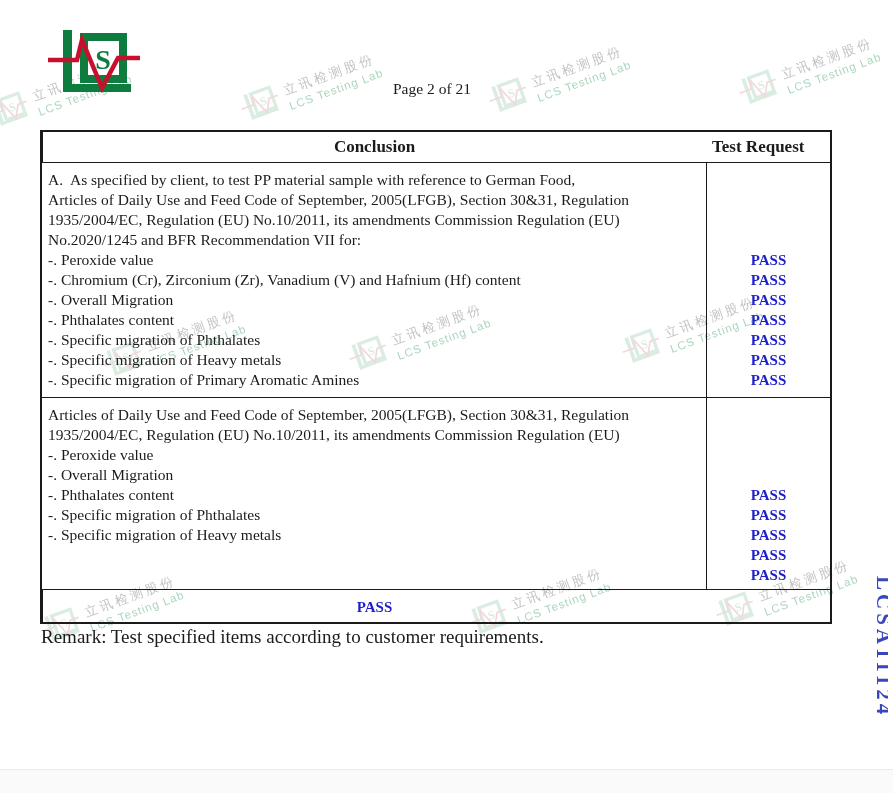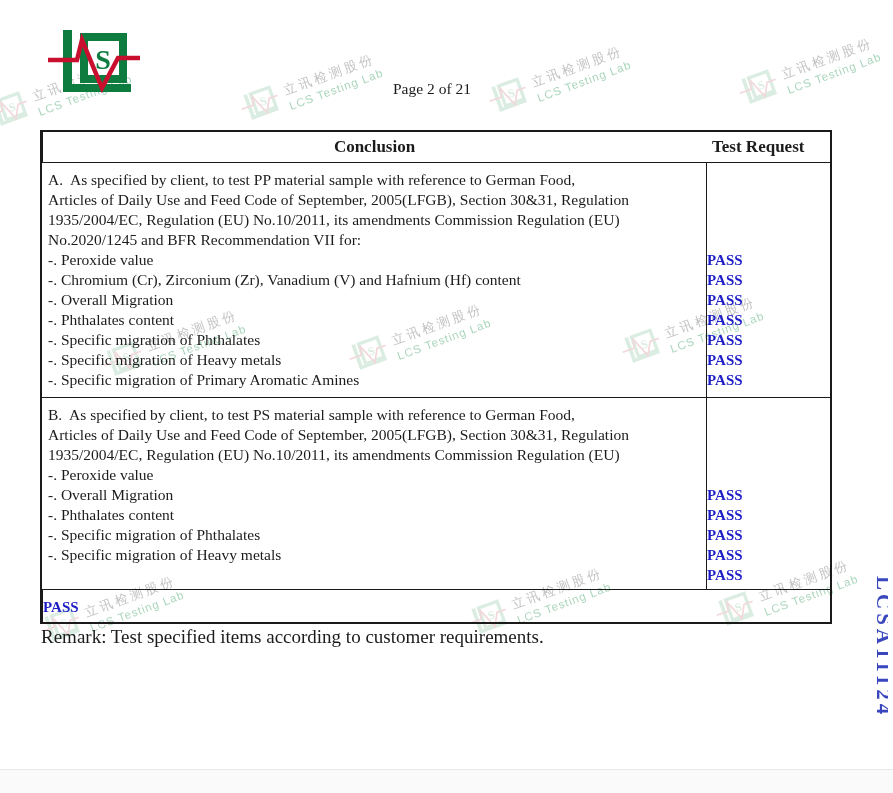--- a/index.html
+++ b/index.html
@@ -23,21 +23,21 @@
   
   .ttable{position:absolute;left:40px;top:130px;width:788px;border:2px solid #1a1a1a;background:transparent;}
   .trow{display:grid;grid-template-columns:664px 1fr;}
   .hrow{height:30px;}
   .hcell{font-weight:bold;font-size:17px;line-height:30px;}
   .hcell.left{padding-left:6px;}
   .hcell.right{text-align:center;border-left:1.5px solid #1a1a1a;}
   .sec-row{border-top:1.5px solid #1a1a1a;}
   .cell{box-sizing:border-box;}
   .cell-left{padding:7px 4px 0 6px;}
-  .cell-right{border-left:1.5px solid #1a1a1a;text-align:left;padding-top:7px;}
+  .cell-right{border-left:1.5px solid #1a1a1a;text-align:center;padding-top:7px;}
   .t-line{font-size:15.5px;line-height:20px;white-space:pre;}
   .pass{font-size:15px;line-height:20px;font-weight:bold;}
   
   .remark{position:absolute;left:41px;top:626px;font-size:19px;}
   
   .side-stamp{position:absolute;left:858px;top:576px;width:30px;height:140px;overflow:hidden;}
   .side-stamp span{
     display:block;writing-mode:vertical-rl;font-family:"Liberation Serif",serif;
     font-weight:bold;font-size:21px;letter-spacing:4px;color:#3a46bd;margin-left:13px;
   }
@@ -241,21 +241,20 @@
               <div class="pass" style="color: rgb(31, 31, 200);">PASS</div>
               <div class="pass" style="color: rgb(31, 31, 200);">PASS</div>
               <div class="pass" style="color: rgb(31, 31, 200);">PASS</div>
               <div class="pass" style="color: rgb(31, 31, 200);">PASS</div>
               <div class="pass" style="color: rgb(31, 31, 200);">PASS</div>
               <div class="pass" style="color: rgb(31, 31, 200);">PASS</div>
             </div>
           </div>
           <div class="trow sec-row" style="height: 191px;">
             <div class="cell cell-left">
-              <div class="t-line">B.  As specified by client, to test PS material sample with reference to German Food,</div>
               <div class="t-line">Articles of Daily Use and Feed Code of September, 2005(LFGB), Section 30&amp;31, Regulation</div>
               <div class="t-line">1935/2004/EC, Regulation (EU) No.10/2011, its amendments Commission Regulation (EU)</div>
               <div class="t-line">-. Peroxide value</div>
               <div class="t-line">-. Overall Migration</div>
               <div class="t-line">-. Phthalates content</div>
               <div class="t-line">-. Specific migration of Phthalates</div>
               <div class="t-line">-. Specific migration of Heavy metals</div>
             </div>
             <div class="cell cell-right">
               <div class="spacer" style="height: 80px;"></div>

